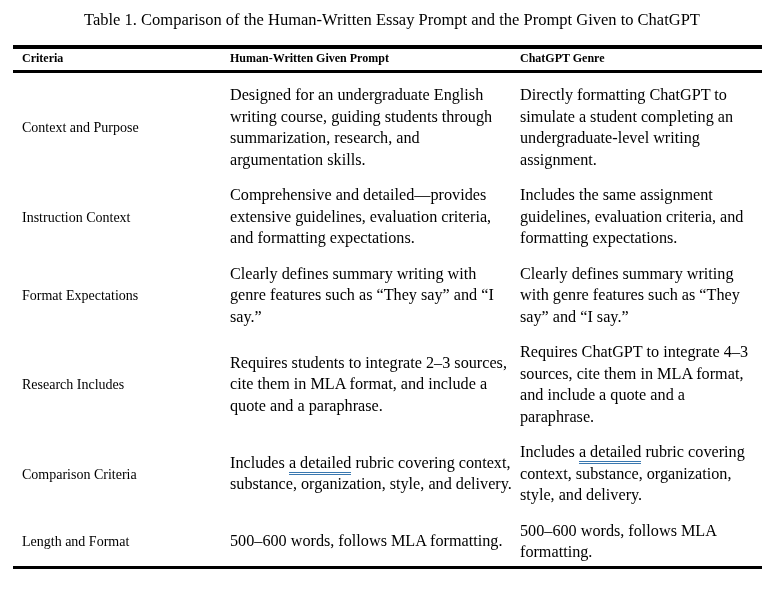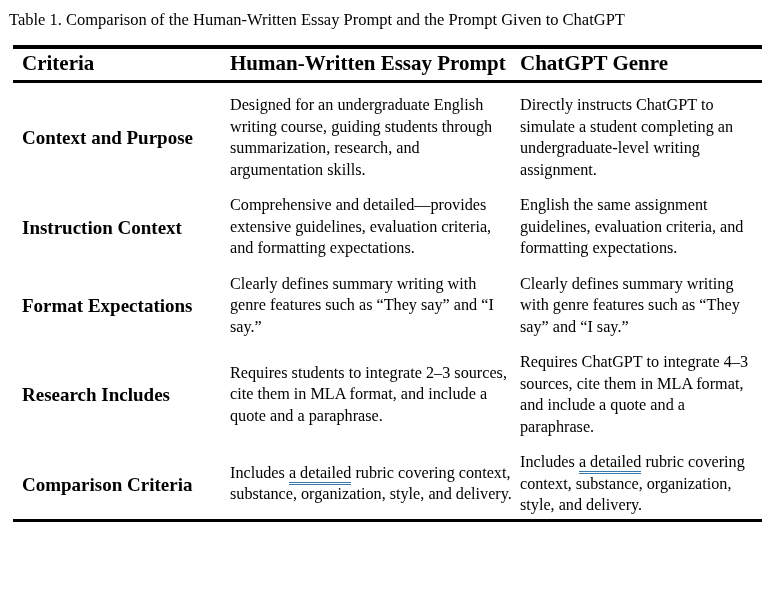--- a/index.html
+++ b/index.html
@@ -12,51 +12,52 @@
     height: 591px;
     overflow: hidden;
     font-family: "Liberation Serif", "DejaVu Serif", serif;
     color: #000000;
   }
   .caption {
     font-size: 16.5px;
     line-height: 21px;
     padding: 9px 0 0 9px;
     white-space: nowrap;
+    text-align: center;
   }
   table.comparison {
     border-collapse: collapse;
     table-layout: fixed;
     width: 749px;
     margin: 15px 0 0 13px;
     border-top: 4px solid #000000;
     border-bottom: 3px solid #000000;
   }
   col.c1 { width: 217px; }
   col.c2 { width: 290px; }
   col.c3 { width: 242px; }
   thead th {
-    font-size: 21px;
+    font-size: 12px;
     font-weight: bold;
     text-align: left;
     vertical-align: middle;
     padding: 2px 4px 4px 0;
     border-bottom: 3px solid #000000;
   }
   thead th.first { padding-left: 9px; }
   tbody td {
     vertical-align: middle;
     font-size: 16.2px;
     line-height: 21.5px;
     padding: 12px 8px 2px 0;
     margin-top: 32px;
   }
   tbody td.criteria {
-    font-weight: bold;
-    font-size: 19px;
+    font-weight: normal;
+    font-size: 14px;
     padding-left: 9px;
     padding-right: 4px;
   }
   tbody td.chatgpt { padding-right: 2px; }
   .grammar-underline {
     border-bottom: 3px double var(--grammar-underline-color, #3a78b0);
   }
 </style>
 </head>
 <body style="background: rgb(255, 255, 255); color: rgb(0, 0, 0);">
@@ -66,45 +67,50 @@
 
   <table class="comparison">
     <colgroup>
       <col class="c1">
         <col class="c2">
         <col class="c3">
     </colgroup>
     <thead>
       <tr>
         <th class="first">Criteria</th>
-        <th>Human-Written Essay Prompt</th>
+        <th>Human-Written Given Prompt</th>
         <th>ChatGPT Genre</th>
       </tr>
     </thead>
     <tbody>
         <tr>
           <td class="criteria">Context and Purpose</td>
           <td class="human">Designed for an undergraduate English writing course, guiding students through summarization, research, and argumentation skills.</td>
-          <td class="chatgpt">Directly instructs ChatGPT to simulate a student completing an undergraduate-level writing assignment.</td>
+          <td class="chatgpt">Directly formatting ChatGPT to simulate a student completing an undergraduate-level writing assignment.</td>
         </tr>
         <tr>
           <td class="criteria">Instruction Context</td>
           <td class="human">Comprehensive and detailed—provides extensive guidelines, evaluation criteria, and formatting expectations.</td>
-          <td class="chatgpt">English the same assignment guidelines, evaluation criteria, and formatting expectations.</td>
+          <td class="chatgpt">Includes the same assignment guidelines, evaluation criteria, and formatting expectations.</td>
         </tr>
         <tr>
           <td class="criteria">Format Expectations</td>
           <td class="human">Clearly defines summary writing with genre features such as “They say” and “I say.”</td>
           <td class="chatgpt">Clearly defines summary writing with genre features such as “They say” and “I say.”</td>
         </tr>
         <tr>
           <td class="criteria">Research Includes</td>
           <td class="human">Requires students to integrate 2–3 sources, cite them in MLA format, and include a quote and a paraphrase.</td>
           <td class="chatgpt">Requires ChatGPT to integrate 4–3 sources, cite them in MLA format, and include a quote and a paraphrase.</td>
         </tr>
         <tr>
           <td class="criteria">Comparison Criteria</td>
           <td class="human">Includes <span class="grammar-underline">a detailed</span> rubric covering context, substance, organization, style, and delivery.</td>
           <td class="chatgpt">Includes <span class="grammar-underline">a detailed</span> rubric covering context, substance, organization, style, and delivery.</td>
         </tr>
+        <tr>
+          <td class="criteria">Length and Format</td>
+          <td class="human">500–600 words, follows MLA formatting.</td>
+          <td class="chatgpt">500–600 words, follows MLA formatting.</td>
+        </tr>
       </tbody>
   </table>
 </div>
 
 </body></html>

